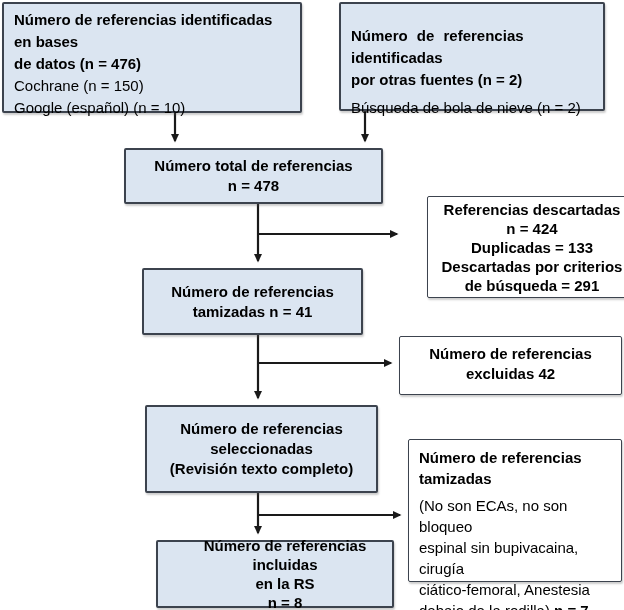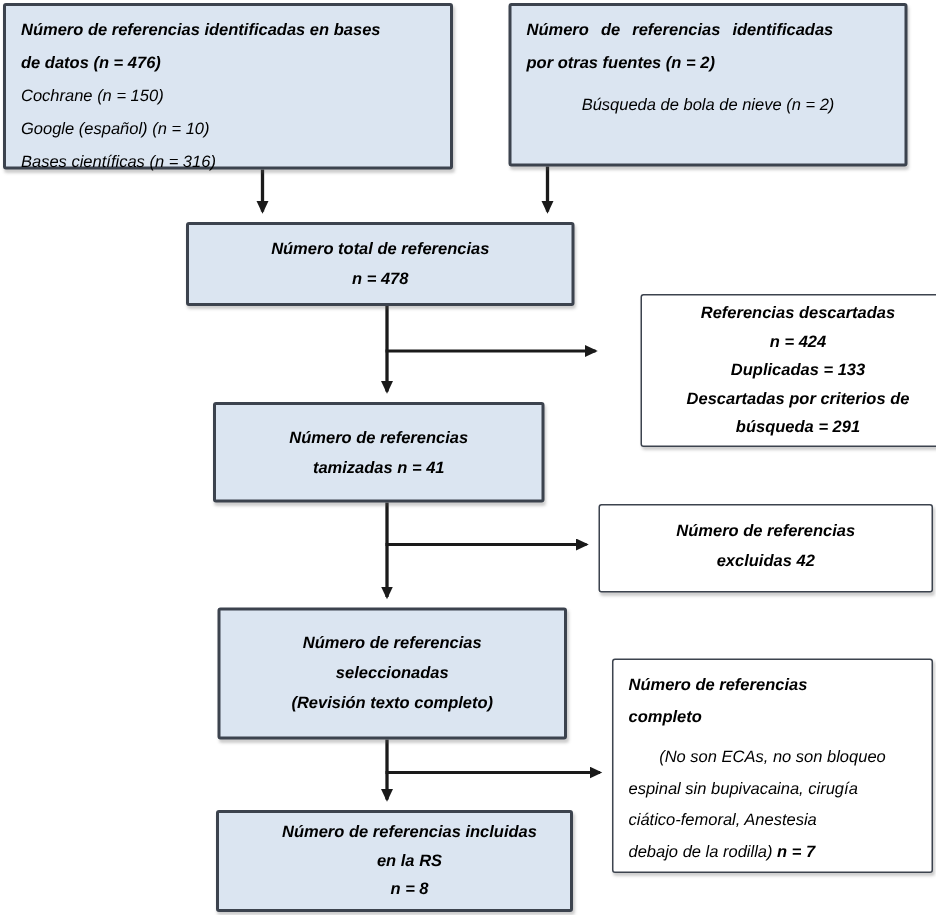--- a/index.html
+++ b/index.html
@@ -13,40 +13,39 @@
   .stage{
     position:relative;width:624px;height:610px;background:#fff;overflow:hidden;
     font-family:"Liberation Sans","DejaVu Sans",sans-serif;color:var(--text);
   }
   .connectors{position:absolute;left:0;top:0;width:624px;height:610px;pointer-events:none;}
   .box{
     position:absolute;box-sizing:border-box;
     background:var(--box-fill);
     border:2px solid var(--box-border);
     border-radius:2px;
-    font-size:11px;line-height:22px;
+    font-size:15px;line-height:22px;
     padding:5px 10px;
     box-shadow:1px 2px 2px rgba(90,90,90,.30);
-    font-style:italic;
   }
   .box.white{background:var(--white-fill);border-width:1.5px;}
   .b{font-weight:bold;}
-  .jus{word-spacing:5px;}
+  .jus{word-spacing:5px;margin-top:16px;}
   .center{display:flex;flex-direction:column;justify-content:center;text-align:center;align-items:center;}
   
   #box-db       {left:2px;  top:2px;   width:300px;height:111px;}
   #box-other    {left:339px;top:2px;   width:266px;height:109px;}
   #box-total    {left:124px;top:148px; width:259px;height:56px; line-height:20px;}
   #box-discard  {left:405px;top:196px; width:210px;height:102px;line-height:19px;padding:5px 8px;margin-left:22px;}
   #box-screen   {left:142px;top:268px; width:221px;height:67px; line-height:20px;}
   #box-excl42   {left:399px;top:336px; width:223px;height:59px; line-height:20px;justify-content:flex-start;padding-top:7px;}
   #box-select   {left:145px;top:405px; width:233px;height:88px; line-height:20px;}
   #box-exclft   {left:408px;top:439px; width:214px;height:143px;line-height:21px;padding:7px 10px;}
-  #box-included {left:144px;top:540px; width:238px;height:68px; line-height:19px;padding-left:30px;}
-  .body-gap{margin-top:6px;text-align:center;}
+  #box-included {left:156px;top:540px; width:238px;height:68px; line-height:19px;padding-left:30px;}
+  .body-gap{margin-top:6px;}
 </style>
 </head>
 <body>
 
 <div class="stage">
 
   <svg class="connectors" viewBox="0 0 624 610" xmlns="http://www.w3.org/2000/svg">
     <defs>
       <marker id="ah" markerWidth="10" markerHeight="9" refX="7" refY="4" orient="auto" markerUnits="userSpaceOnUse">
         <path d="M0,0 L8.5,4 L0,8 z" fill="#1a1a1a"></path>
@@ -60,21 +59,20 @@
     <line x1="257" y1="363" x2="391" y2="363" stroke="#1a1a1a" stroke-width="2" marker-end="url(#ah)"></line>
     <line x1="258" y1="493" x2="258" y2="533" stroke="#1a1a1a" stroke-width="2.2" marker-end="url(#ah)"></line>
     <line x1="257" y1="515" x2="400" y2="515" stroke="#1a1a1a" stroke-width="2" marker-end="url(#ah)"></line>
   </svg>
 
   <div class="box" id="box-db">
     <div class="b">Número de referencias identificadas en bases</div>
     <div class="b">de datos (n = 476)</div>
     <div>Cochrane (n = 150)</div>
     <div>Google (español) (n = 10)</div>
-    <div>Bases científicas (n = 316)</div>
   </div>
 
   <div class="box" id="box-other">
     <div class="b jus">Número de referencias identificadas</div>
     <div class="b">por otras fuentes (n = 2)</div>
     <div class="body-gap">Búsqueda de bola de nieve (n = 2)</div>
   </div>
 
   <div class="box center" id="box-total">
     <div class="b">Número total de referencias</div>
@@ -99,21 +97,21 @@
   </div>
 
   <div class="box center" id="box-select">
     <div class="b">Número de referencias</div>
     <div class="b">seleccionadas</div>
     <div class="b">(Revisión texto completo)</div>
   </div>
 
   <div class="box white" id="box-exclft">
     <div class="b">Número de referencias</div>
-    <div class="b">completo</div>
+    <div class="b">tamizadas</div>
     <div class="body-gap">(No son ECAs,  no son bloqueo</div>
     <div>espinal sin bupivacaina, cirugía</div>
     <div>ciático-femoral,  Anestesia</div>
     <div><span>debajo de la rodilla) </span><span class="b">n = 7</span></div>
   </div>
 
   <div class="box center" id="box-included">
     <div class="b">Número de referencias incluidas</div>
     <div class="b">en la RS</div>
     <div class="b">n = 8</div>

